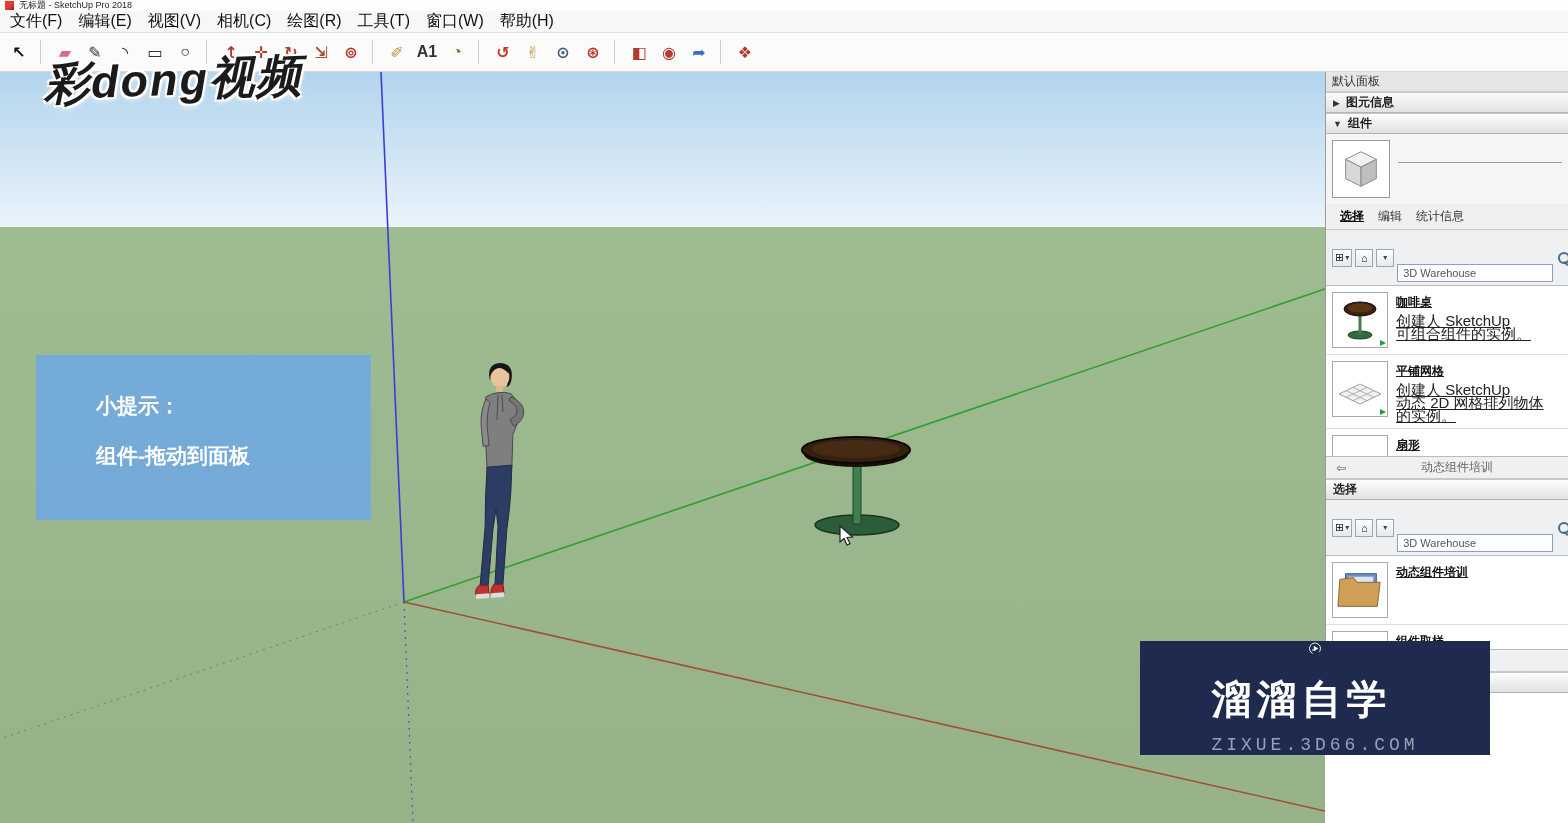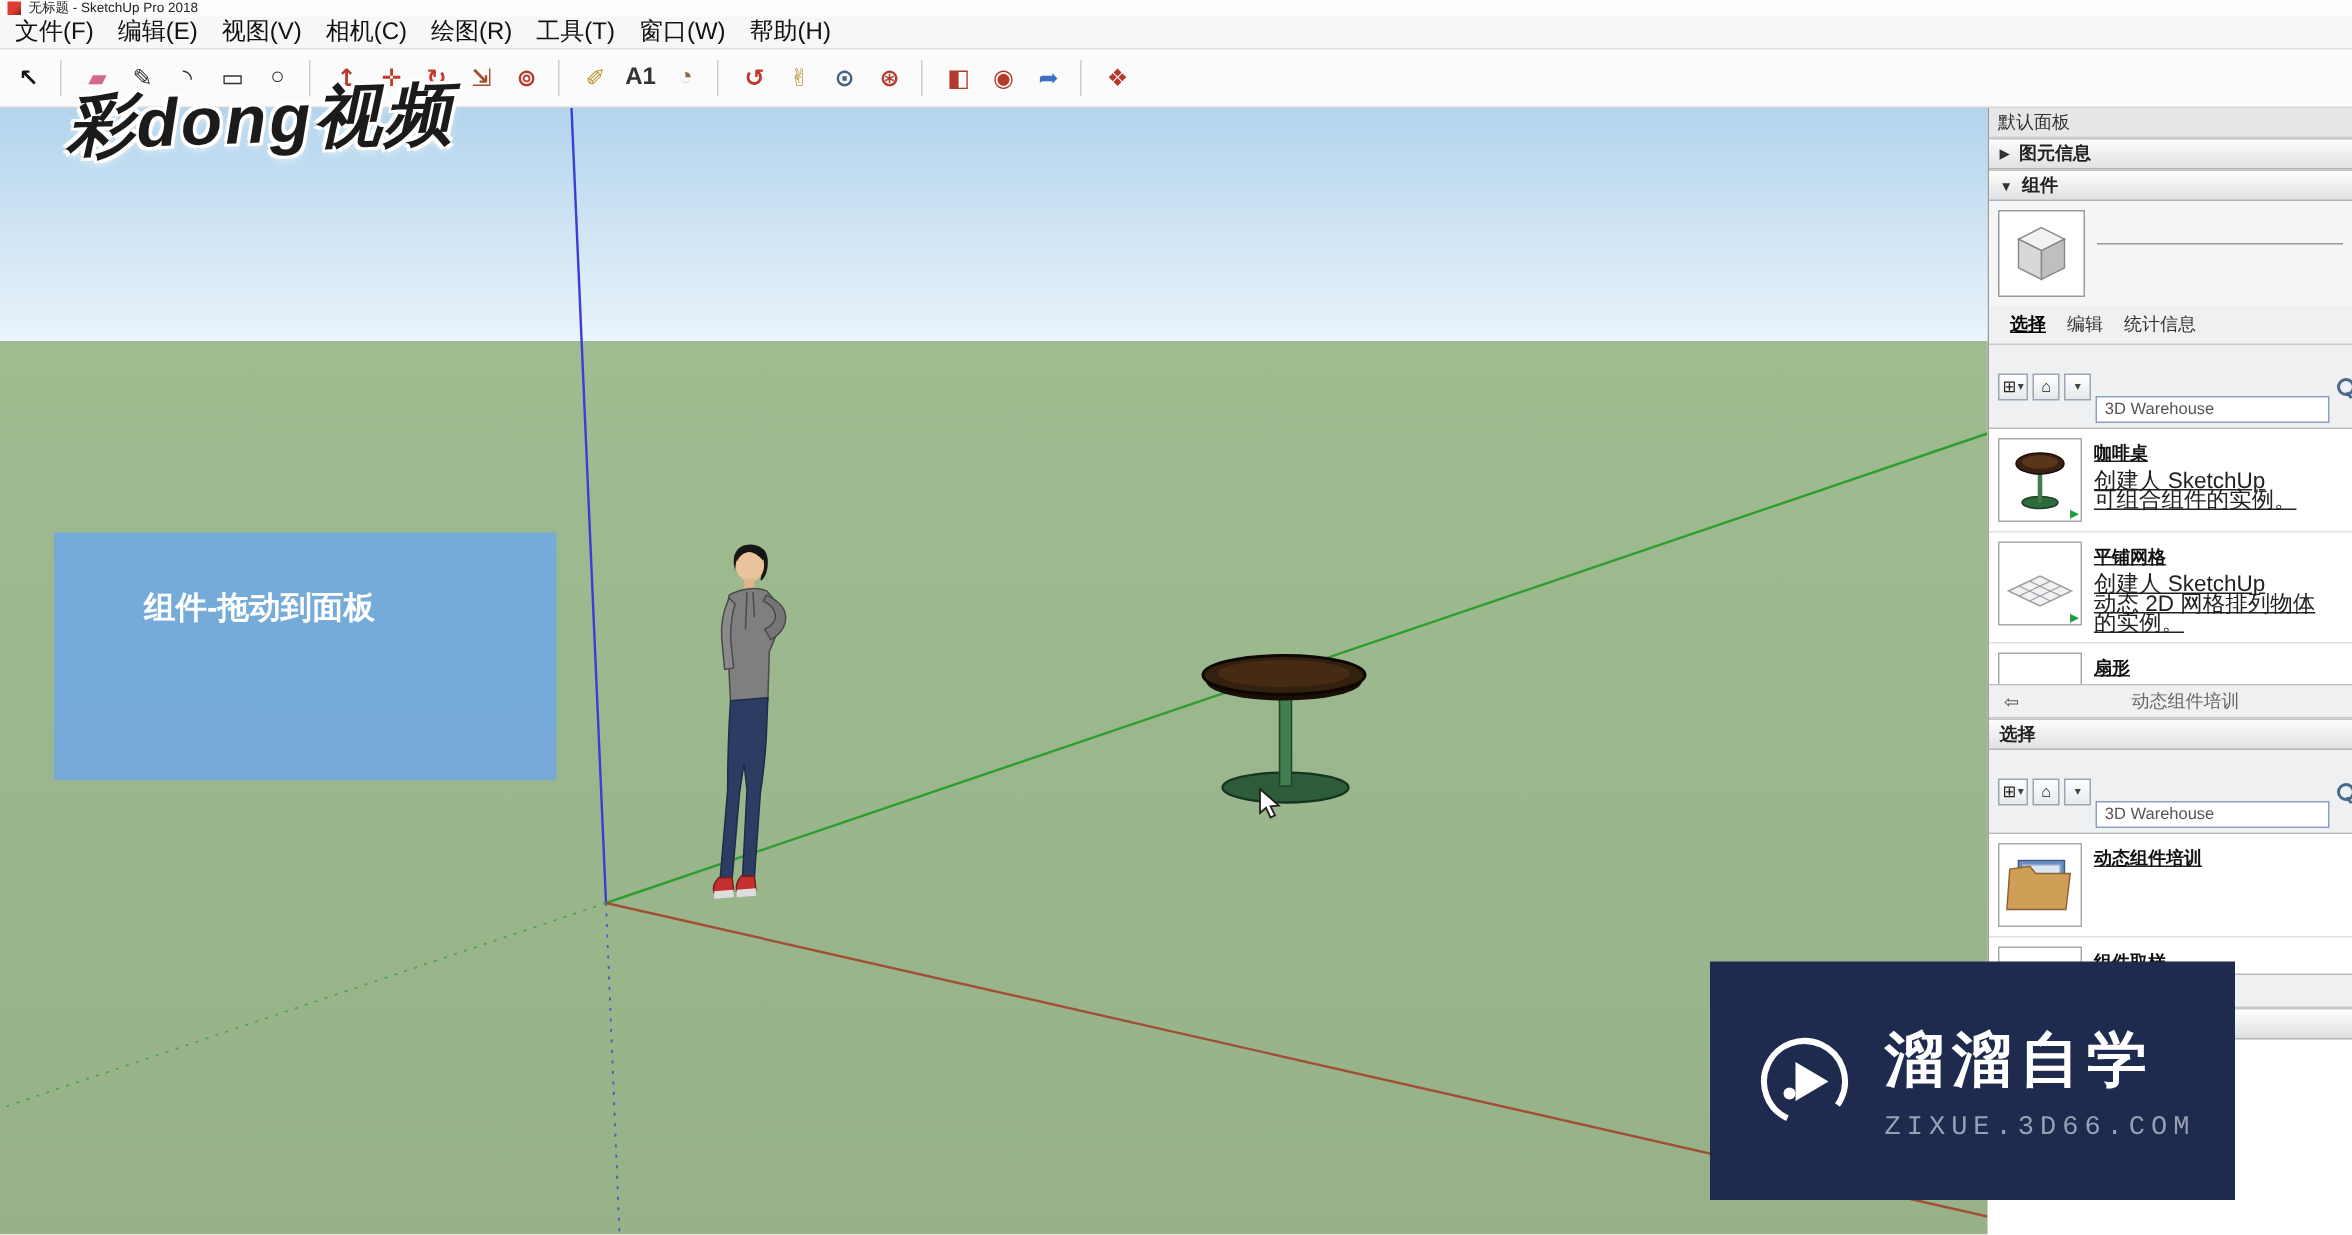--- a/index.html
+++ b/index.html
@@ -57,22 +57,22 @@
   .badge{position:absolute;right:1px;bottom:-1px;color:#1f9e3e;font-size:12px;font-weight:bold;line-height:12px;}
   .comp-info{padding-top:2px;text-decoration:underline;}
   .comp-name{font-weight:bold;font-size:12px;color:#111;}
   .comp-desc{font-size:15px;color:#222;line-height:13px;margin-top:3px;width:152px;}
   .nav-row{display:flex;align-items:center;height:22px;background:#eef0f1;border-bottom:1px solid #c9c9c9;padding:0 7px;gap:4px;flex:none;}
   .nav-back{width:16px;text-align:center;color:#555;font-size:12px;}
   .nav-label{flex:1;text-align:center;color:#666;}
   .panel-bottom-space{flex:1;background:#fff;}
 
   
-  .brand-bottom{position:absolute;left:1140px;top:641px;width:350px;height:159px;background:#1f2b4e;z-index:60;
-    display:flex;align-items:center;justify-content:center;gap:16px;}
+  .brand-bottom{position:absolute;left:1140px;top:641px;width:350px;height:114px;background:#1f2b4e;z-index:60;
+    display:flex;align-items:center;justify-content:center;gap:16px;flex-direction:column;}
   .brand-text{display:flex;flex-direction:column;}
   .brand-title{font-size:40px;font-weight:bold;color:#fff;letter-spacing:5px;}
   .brand-url{font-size:18px;color:#98a0b5;letter-spacing:4px;margin-top:8px;text-transform:uppercase;font-family:Liberation Mono, monospace;}
 </style>
 </head>
 <body>
 
 <div class="screen">
 
   <div class="titlebar">
@@ -128,20 +128,21 @@
 
       <svg class="axes" width="1325" height="751">
         <line x1="381" y1="0" x2="404" y2="530" stroke="#3c3cd8" stroke-width="1.6"></line>
         <line x1="404" y1="530" x2="413" y2="751" stroke="#3c3cd8" stroke-width="1.2" stroke-dasharray="2 5" opacity="0.8"></line>
         <line x1="404" y1="530" x2="1325" y2="217" stroke="#2f9e2f" stroke-width="1.6"></line>
         <line x1="404" y1="530" x2="0" y2="667" stroke="#2f9e2f" stroke-width="1.2" stroke-dasharray="2 5" opacity="0.7"></line>
         <line x1="404" y1="530" x2="1325" y2="739" stroke="#a04028" stroke-width="1.6" opacity="0.85"></line>
       </svg>
 
       <div class="tipbox">
+        <div>小提示：</div>
         <div>组件-拖动到面板</div>
       </div>
 
       <svg class="model-person" viewBox="0 0 92 252">
         <path d="M37 15 Q37 3 49 3 Q60 4 60 15 Q60 23 56 27 L55 27 Q58 15 51 9 Q44 6 40 13 Q38 16 38 21 Z" fill="#161616"></path>
         <ellipse cx="48" cy="17" rx="9.5" ry="11" fill="#e9c39b"></ellipse>
         <path d="M39 15 Q39 6 48 5 Q57 6 57 14 Q52 8 47 8 Q41 9 39 15 Z" fill="#161616"></path>
         <rect x="44" y="26" width="7" height="9" fill="#e0b68d"></rect>
         <path d="M34 37 Q47 30 59 34 L65 41 Q70 50 68 58 L61 75 L60 108 L35 110 L33 70 Q30 54 34 37 Z" fill="#7f7f7f" stroke="#4a4a4a" stroke-width="1"></path>
         <path d="M59 37 Q72 43 72 52 Q72 61 62 67 L58 60 Q66 56 65 50 Q64 44 57 41 Z" fill="#757575" stroke="#4a4a4a" stroke-width="1"></path>

